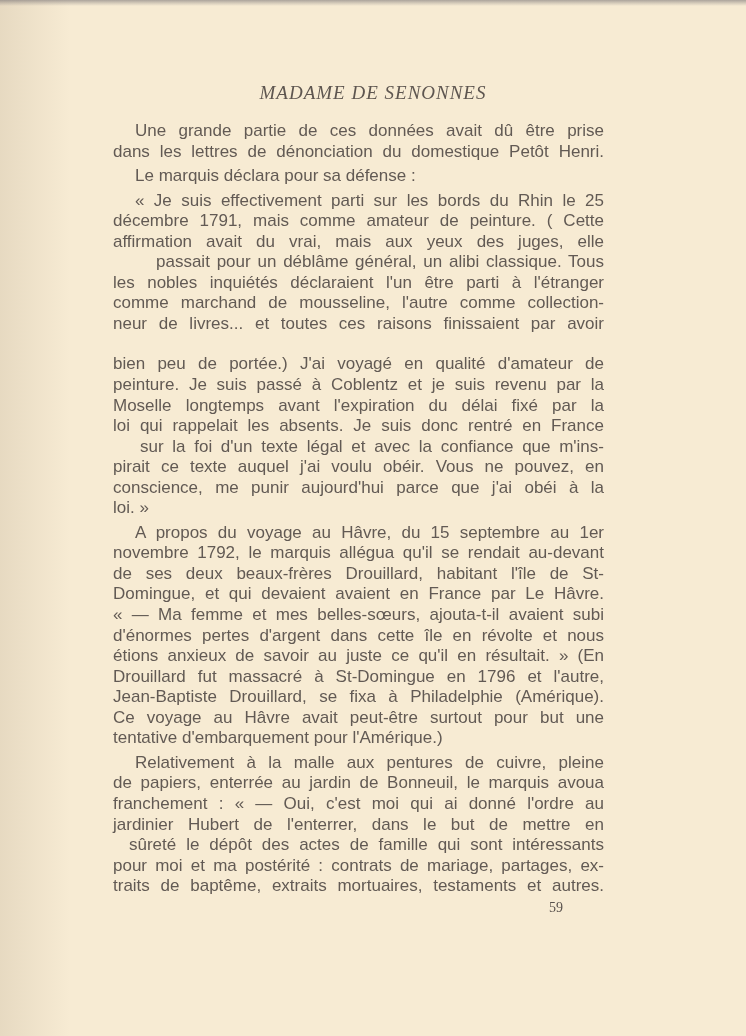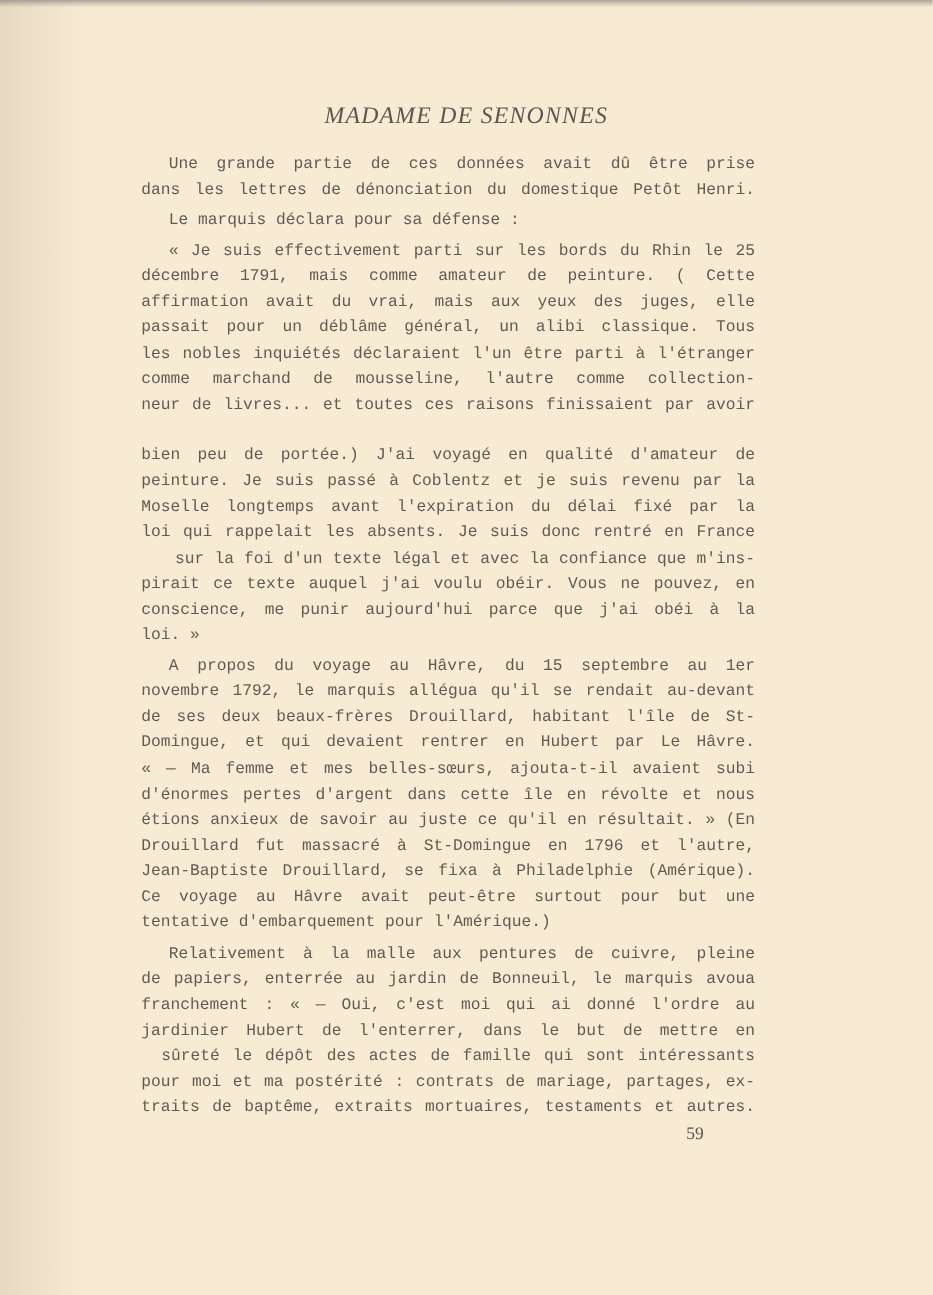--- a/index.html
+++ b/index.html
@@ -16,22 +16,22 @@
       linear-gradient(to right, rgba(200,185,160,0.35) 0px, rgba(0,0,0,0) 70px),
       #f7ebd3;
   }
   .header {
     position: absolute; top: 82px; left: 0; width: 746px; text-align: center;
     font-family: "Liberation Serif", serif; font-style: italic;
     font-size: 19px; letter-spacing: 1px; color: #5e5650;
   }
   .body-text {
     position: absolute; left: 113px; top: 121px; width: 491px;
-    font-family: Liberation Mono, monospace;
-    font-size: 13px; color: #625a54;
+    font-family: Liberation Sans, sans-serif;
+    font-size: 17px; color: #625a54;
   }
   .line {
     height: 20.55px; line-height: 20.55px;
     text-align: justify; text-align-last: justify;
     white-space: nowrap; overflow: visible;
   }
   .line.indent { padding-left: 22px; }
   .line.last { text-align-last: left; }
   .para-gap { height: 4px; }
   .page-number {
@@ -55,40 +55,40 @@
 
     <div>
       <div class="line indent last" style="white-space: normal;">Le marquis déclara pour sa défense :</div>
     </div>
     <div class="para-gap"></div>
 
     <div>
       <div class="line indent" style="white-space: normal;">« Je suis effectivement parti sur les bords du Rhin le 25</div>
       <div class="line" style="white-space: normal;">décembre 1791, mais comme amateur de peinture. ( Cette</div>
       <div class="line" style="white-space: normal;">affirmation avait du vrai, mais aux yeux des juges, elle</div>
-      <div class="line" style="white-space: normal;">passait pour un déblâme général, un alibi classique. Tous</div>
+      <div class="line" style="white-space: normal; margin-left: 43px;">passait pour un déblâme général, un alibi classique. Tous</div>
       <div class="line" style="white-space: normal;">les nobles inquiétés déclaraient l'un être parti à l'étranger</div>
       <div class="line" style="white-space: normal;">comme marchand de mousseline, l'autre comme collection-</div>
       <div class="line" style="white-space: normal;">neur de livres... et toutes ces raisons finissaient par avoir</div>
       <div class="line" style="white-space: normal; margin-top: 20px;">bien peu de portée.) J'ai voyagé en qualité d'amateur de</div>
       <div class="line" style="white-space: normal;">peinture. Je suis passé à Coblentz et je suis revenu par la</div>
       <div class="line" style="white-space: normal;">Moselle longtemps avant l'expiration du délai fixé par la</div>
       <div class="line" style="white-space: normal;">loi qui rappelait les absents. Je suis donc rentré en France</div>
       <div class="line" style="white-space: normal; margin-left: 27px;">sur la foi d'un texte légal et avec la confiance que m'ins-</div>
       <div class="line" style="white-space: normal;">pirait ce texte auquel j'ai voulu obéir. Vous ne pouvez, en</div>
       <div class="line" style="white-space: normal;">conscience, me punir aujourd'hui parce que j'ai obéi à la</div>
       <div class="line last" style="white-space: normal;">loi. »</div>
     </div>
     <div class="para-gap"></div>
 
     <div>
       <div class="line indent" style="white-space: normal;">A propos du voyage au Hâvre, du 15 septembre au 1er</div>
       <div class="line" style="white-space: normal;">novembre 1792, le marquis allégua qu'il se rendait au-devant</div>
       <div class="line" style="white-space: normal;">de ses deux beaux-frères Drouillard, habitant l'île de St-</div>
-      <div class="line" style="white-space: normal;">Domingue, et qui devaient rentrer en Hubert par Le Hâvre.</div>
+      <div class="line" style="white-space: normal;">Domingue, et qui devaient avaient en France par Le Hâvre.</div>
       <div class="line" style="white-space: normal;">« — Ma femme et mes belles-sœurs, ajouta-t-il avaient subi</div>
       <div class="line" style="white-space: normal;">d'énormes pertes d'argent dans cette île en révolte et nous</div>
       <div class="line" style="white-space: normal;">étions anxieux de savoir au juste ce qu'il en résultait. » (En</div>
       <div class="line" style="white-space: normal;">Drouillard fut massacré à St-Domingue en 1796 et l'autre,</div>
       <div class="line" style="white-space: normal;">Jean-Baptiste Drouillard, se fixa à Philadelphie (Amérique).</div>
       <div class="line" style="white-space: normal;">Ce voyage au Hâvre avait peut-être surtout pour but une</div>
       <div class="line last" style="white-space: normal;">tentative d'embarquement pour l'Amérique.)</div>
     </div>
     <div class="para-gap"></div>
 

